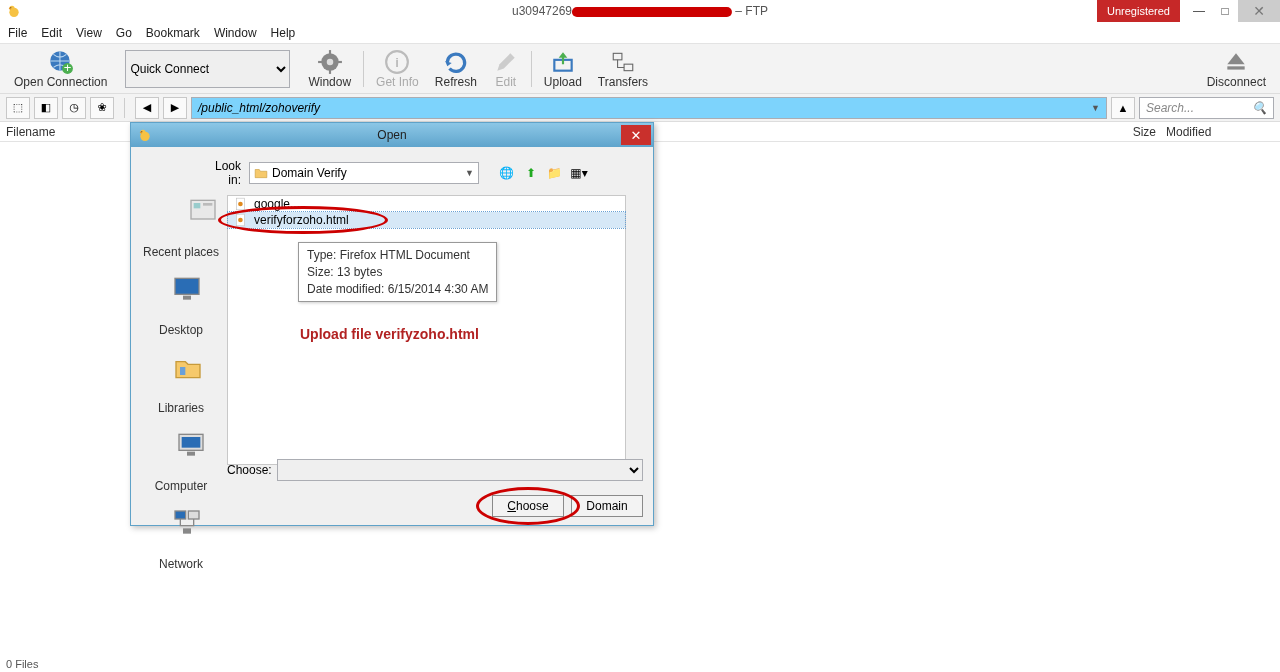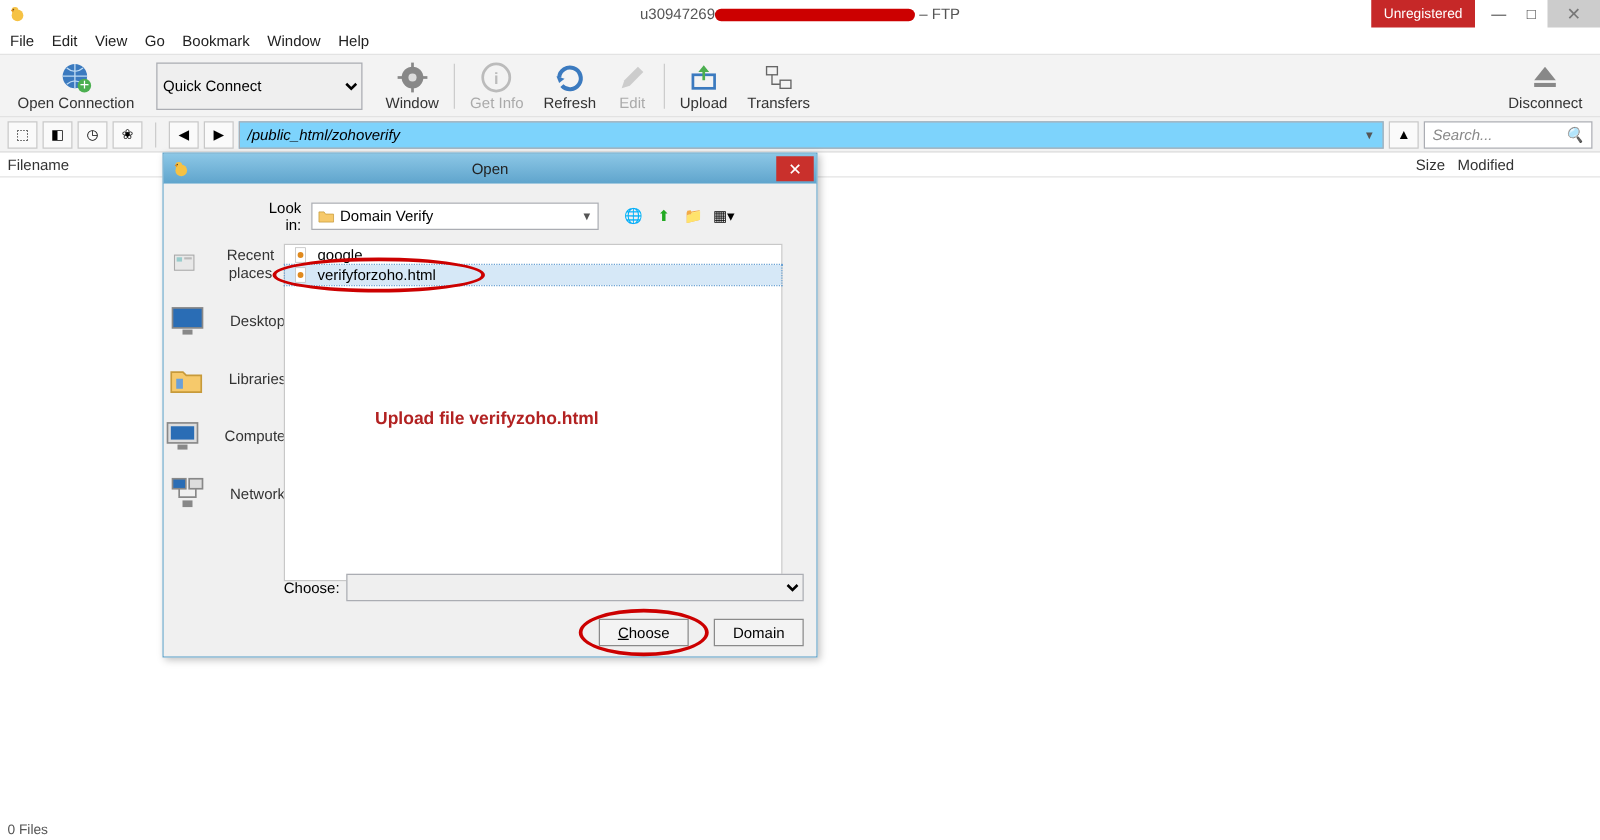--- a/index.html
+++ b/index.html
@@ -48,36 +48,36 @@
 .dlg-titlebar .x { margin-left:auto; width:30px; height:20px; background:#c9302c; color:#fff; display:flex; align-items:center; justify-content:center; margin-right:2px; font-size:13px; }
 .dlg-body { padding:12px 10px 8px 10px; height:calc(100% - 24px); position:relative; background:#f0f0f0; }
 .lookin { display:flex; align-items:center; gap:8px; margin-bottom:8px; margin-left:60px; }
 .lookin label { width:40px; text-align:right; }
 .lookin .combo { width:230px; height:22px; border:1px solid #abadb3; background:#fff; display:flex; align-items:center; padding:0 4px; gap:4px; }
 .lookin .combo .dd { margin-left:auto; font-size:9px; color:#555; }
 .lookin .icons { display:flex; gap:8px; margin-left:12px; }
 .lookin .icons span { width:16px; height:16px; display:flex; align-items:center; justify-content:center; }
 
 .places { position:absolute; left:10px; top:48px; width:80px; display:flex; flex-direction:column; gap:14px; align-items:center; }
-.place { display:flex; flex-direction:row; align-items:center; gap:18px; font-size:11px; color:#333; text-align:center; }
+.place { display:flex; flex-direction:column; align-items:flex-end; gap:18px; font-size:11px; color:#333; text-align:center; }
 .place svg { width:32px; height:32px; }
 
 .filepane { position:absolute; left:96px; top:48px; right:27px; height:270px; background:#fff; border:1px solid #c8c8c8; }
 .filepane .row { display:flex; align-items:center; gap:6px; padding:1px 6px; font-size:12px; }
 .filepane .row.sel { background:#d6e8f7; outline:1px dotted #6aa2d4; }
 .filepane .circled { position:relative; }
 .filepane .oval1 { position:absolute; left:-10px; top:-6px; width:170px; height:28px; border:3px solid #c00; border-radius:50%; pointer-events:none; }
 .tooltip { position:absolute; left:70px; top:46px; background:#fff; border:1px solid #999; padding:4px 8px; font-size:11px; color:#333; line-height:1.4; box-shadow:1px 1px 3px rgba(0,0,0,0.2); }
 .annot { position:absolute; left:72px; top:130px; color:#b22222; font-weight:bold; font-size:14px; }
 
 .choosebar { position:absolute; left:96px; right:10px; bottom:44px; display:flex; align-items:center; gap:10px; }
 .choosebar label { width:40px; text-align:right; }
 .choosebar select { flex:1; height:22px; border:1px solid #abadb3; }
 
-.buttons { position:absolute; right:10px; bottom:8px; display:flex; gap:20px; }
+.buttons { position:absolute; right:10px; bottom:8px; display:flex; gap:7px; }
 .buttons button { width:72px; height:22px; border:1px solid #8a8a8a; background:#f3f3f3; font-size:12px; }
 .buttons .wrap { position:relative; }
 .buttons .oval2 { position:absolute; left:-16px; top:-8px; width:104px; height:38px; border:3px solid #c00; border-radius:50%; pointer-events:none; }
 
 
 .status { position:absolute; left:6px; bottom:2px; font-size:11px; color:#555; }
 
 .duck-svg { fill:#f6c244; }
 .fileicon { width:14px; height:14px; }
 </style>
@@ -290,20 +290,25 @@
         <span>google...</span>
       </div>
       <div class="row sel circled">
         <svg class="fileicon" viewBox="0 0 24 24">
             <rect x="4" y="2" width="14" height="20" fill="#fff" stroke="#bbb"></rect>
             <circle cx="11" cy="12" r="4" fill="#e08a1e"></circle>
           </svg>
         <span>verifyforzoho.html</span>
         <div class="oval1"></div>
       </div>
+      <div class="tooltip">
+        <div>Type: Firefox HTML Document</div>
+        <div>Size: 13 bytes</div>
+        <div>Date modified: 6/15/2014 4:30 AM</div>
+      </div>
       <div class="annot">Upload file verifyzoho.html</div>
     </div>
 
     <div class="choosebar">
       <label>Choose:</label>
       <select></select>
     </div>
 
     <div class="buttons">
       <div class="wrap">

